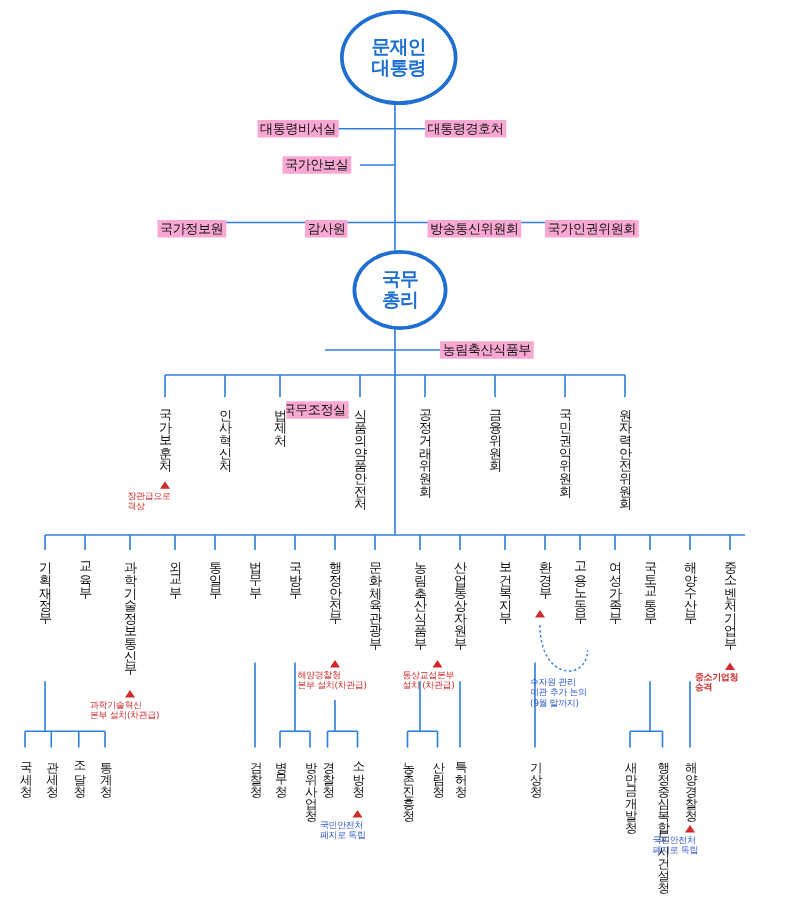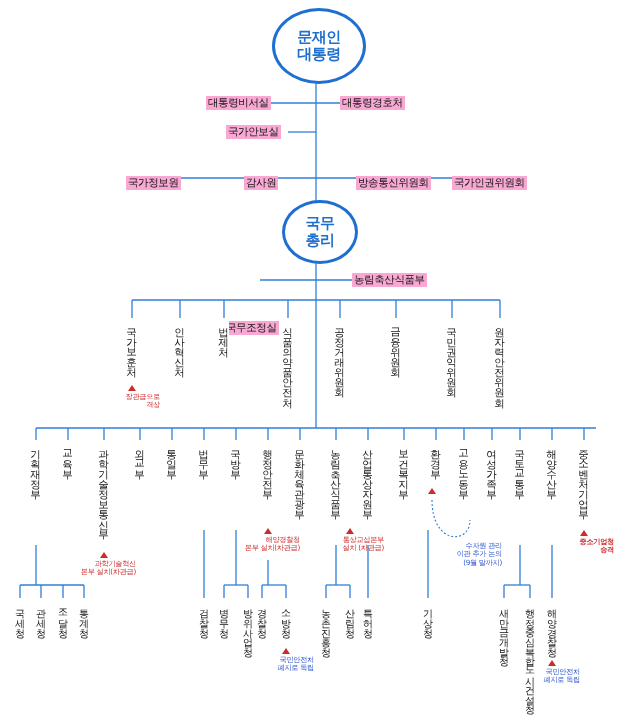--- a/index.html
+++ b/index.html
@@ -49,21 +49,21 @@
     line-height:1.05;
     background:#fff;
     padding:2px 0;
   }
   .vlabel.small{font-size:10px;}
   
   .note{
     position:absolute;
     font-size:7.2px;
     color:#111;
-    text-align:right;
+    text-align:left;
     line-height:1.15;
     letter-spacing:-0.3px;
     white-space:pre-line;
   }
   .note.red{color:#cf2b2b;}
   .note.blue{color:#2b55cf;}
   .tri{
     position:absolute;
     width:0;height:0;
     border-left:4px solid transparent;
@@ -179,22 +179,22 @@
     <div>총리</div>
   </div>
 </div>
 
 <div class="hlabel" style="left:206px;top:96px;">대통령비서실</div>
 <div class="hlabel" style="left:340px;top:96px;">대통령경호처</div>
 <div class="hlabel" style="left:226px;top:125px;">국가안보실</div>
 
 <div class="hlabel" style="left:126px;top:176px;">국가정보원</div>
 <div class="hlabel" style="left:244px;top:176px;">감사원</div>
-<div class="hlabel" style="left:356px;top:176px;font-family:Liberation Serif, serif;">방송통신위원회</div>
-<div class="hlabel" style="left:452px;top:176px;text-align:center;">국가인권위원회</div>
+<div class="hlabel" style="left:342px;top:176px;font-family:Liberation Serif, serif;">방송통신위원회</div>
+<div class="hlabel" style="left:436px;top:176px;text-align:center;">국가인권위원회</div>
 
 <div class="hlabel" style="left:224px;top:273px;margin-top:48px;">국무조정실</div>
 <div class="hlabel" style="left:352px;top:273px;">농림축산식품부</div>
 
 <div class="vlabel" style="left:126px;top:318px;">국가보훈처</div>
 <div class="tri" style="left:128px;top:385px;"></div>
 <div class="note red" style="left:102px;top:393px;width:58px;">장관급으로
 격상</div>
 
 <div class="vlabel" style="left:174px;top:318px;">인사혁신처</div>

